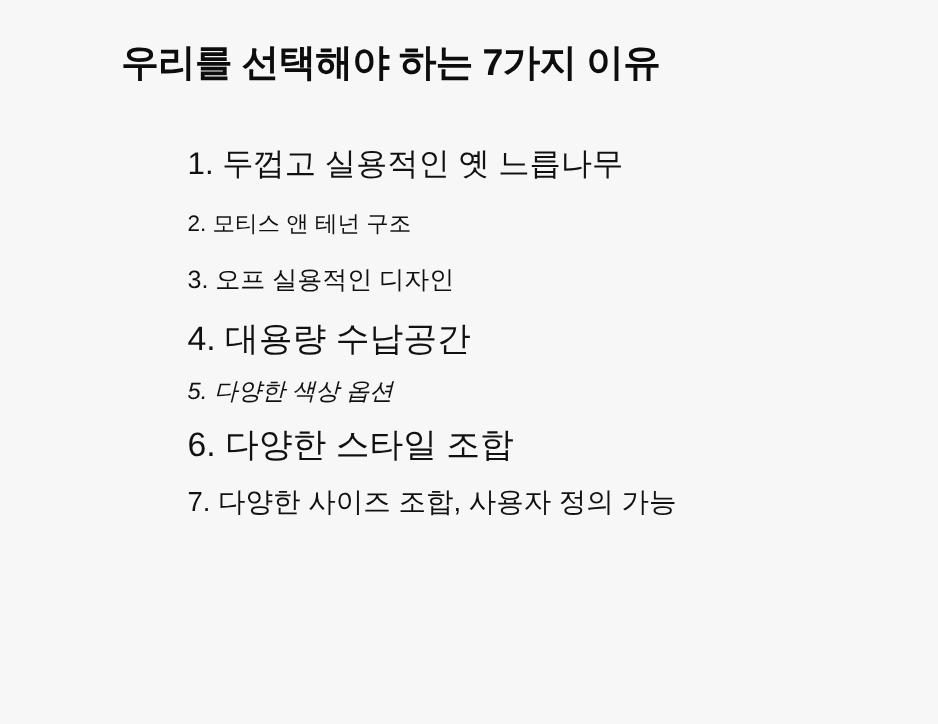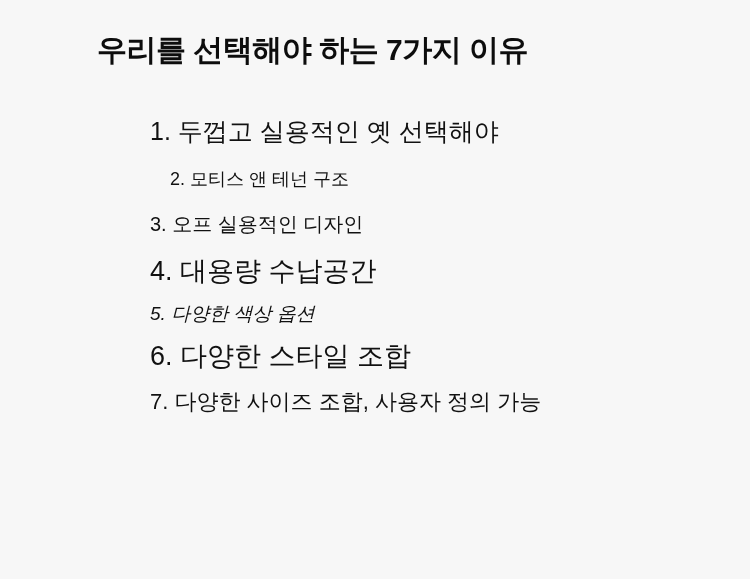--- a/index.html
+++ b/index.html
@@ -44,39 +44,39 @@
     line-height: 1.1;
   }
   .item .num {
     display: inline;
   }
   .item .txt {
     display: inline;
   }
   
   .item-1 { font-size: 25px; font-weight: 400; margin-bottom: 24px; }
-  .item-2 { font-size: 18px; font-weight: 400; margin-bottom: 24px; margin-left: 20px; }
+  .item-2 { font-size: 18px; font-weight: 400; margin-bottom: 24px; }
   .item-3 { font-size: 20px; font-weight: 400; margin-bottom: 22px; }
   .item-4 { font-size: 27px; font-weight: 400; margin-bottom: 17px; }
   .item-5 { font-size: 19px; font-weight: 500; margin-bottom: 17px; font-style: italic; }
   .item-6 { font-size: 27px; font-weight: 500; margin-bottom: 18px; }
   .item-7 { font-size: 22px; font-weight: 400; margin-bottom: 0; }
 </style>
 </head>
 <body style="background: rgb(247, 247, 247); color: rgb(17, 17, 17);">
 
 <div class="page">
 
   <div class="title">우리를 선택해야 하는 7가지 이유</div>
 
   <div class="list">
 
     <div class="item item-1">
       <span class="num">1.</span>
-      <span class="txt">두껍고 실용적인 옛 선택해야</span>
+      <span class="txt">두껍고 실용적인 옛 느릅나무</span>
     </div>
 
     <div class="item item-2">
       <span class="num">2.</span>
       <span class="txt">모티스 앤 테넌 구조</span>
     </div>
 
     <div class="item item-3">
       <span class="num">3.</span>
       <span class="txt">오프 실용적인 디자인</span>

